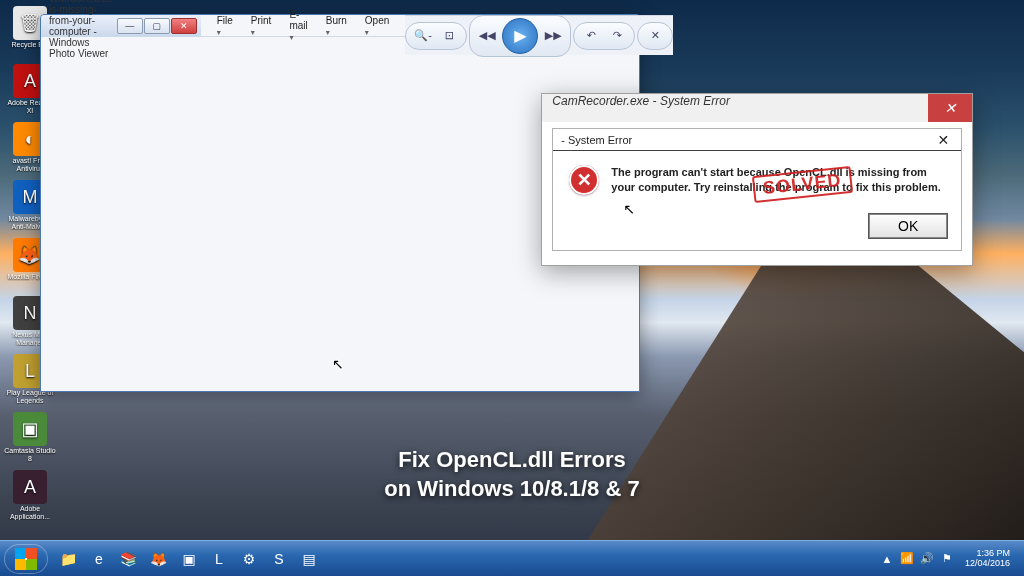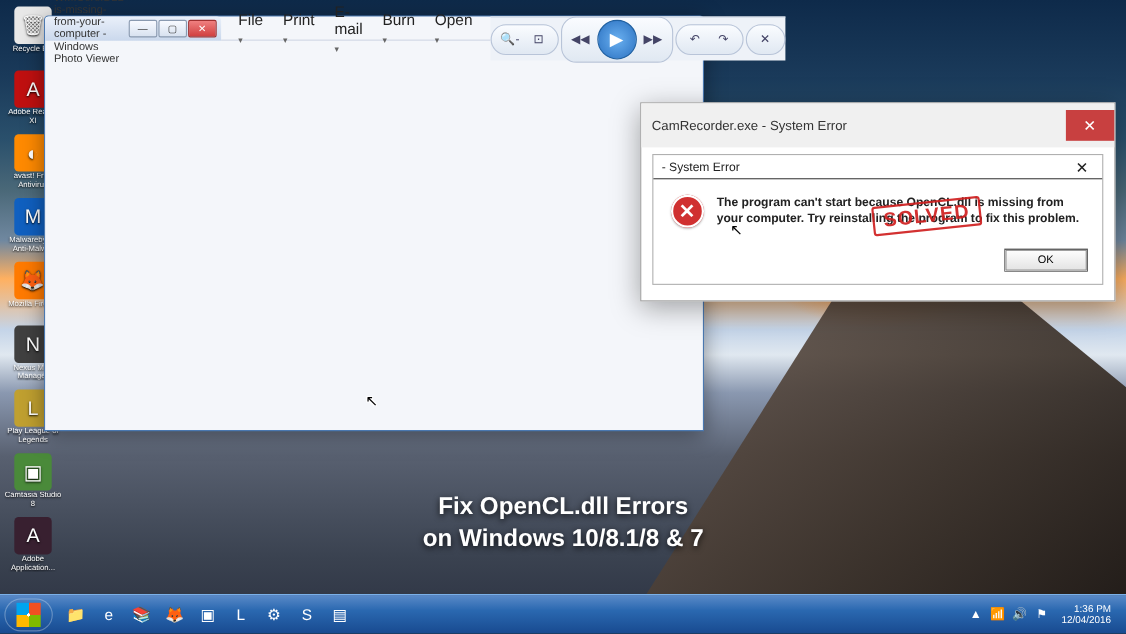--- a/index.html
+++ b/index.html
@@ -32,43 +32,43 @@
 .tray { margin-left:auto; display:flex; align-items:center; gap:2px; padding-right:4px; }
 .tray .tb-ic { width:18px; font-size:11px; }
 .clock { color:#fff; font-size:9px; text-align:right; line-height:1.1; padding:0 6px; }
 
 
 .pv { position:absolute; left:40px; top:14px; width:600px; height:378px; background:#f4f6fa; border:1px solid #4a78b0; border-radius:4px 4px 0 0; box-shadow:0 4px 20px rgba(0,0,0,.4); display:flex; flex-direction:row; }
 .pv-title { height:22px; background:linear-gradient(180deg,#eaf0fa,#cad8ec); display:flex; align-items:center; padding:0 4px; font-size:10px; color:#333; border-radius:4px 4px 0 0; }
 .pv-title .t { flex:1; padding-left:4px; }
 .wbtn { width:26px; height:16px; margin-left:1px; border:1px solid #8a9ab0; background:linear-gradient(#f8faff,#d8e2f0); font-size:9px; display:flex; align-items:center; justify-content:center; cursor:pointer; border-radius:2px; }
 .wbtn.cl { background:linear-gradient(#f08080,#d04040); color:#fff; border-color:#a03030; }
-.pv-menu { height:22px; display:flex; align-items:center; padding:0 8px; gap:2px; font-size:14px; color:#222; border-bottom:1px solid #d0d8e4; }
+.pv-menu { height:22px; display:flex; align-items:center; padding:0 8px; gap:2px; font-size:10px; color:#222; border-bottom:1px solid #d0d8e4; }
 .pv-menu span { padding:2px 8px; cursor:pointer; }
 .pv-menu span:after { content:" ▾"; font-size:8px; color:#666; }
 .pv-body { flex:1; background:#fdfeff; position:relative; display:flex; align-items:center; justify-content:center; }
 .pv-tools { height:40px; display:flex; align-items:center; justify-content:center; gap:2px; background:#eef2f8; border-top:1px solid #d0d8e4; }
 .pv-tools .grp { display:flex; align-items:center; background:linear-gradient(#fafcff,#e0e8f2); border:1px solid #b8c4d8; border-radius:14px; padding:2px 6px; gap:4px; font-size:11px; color:#446; }
 .pv-tools .pbtn { width:22px; height:22px; display:flex; align-items:center; justify-content:center; cursor:pointer; border-radius:3px; }
 .pv-tools .big { width:36px; height:36px; border-radius:18px; background:radial-gradient(circle,#6ab0f0,#2a70c0); color:#fff; border:1px solid #2060a0; font-size:16px; }
 
 
 .err8 { position:absolute; left:136px; top:78px; width:432px; background:#fff; border:1px solid #a0a0a0; box-shadow:0 6px 24px rgba(0,0,0,.35); }
-.err8-t { height:40px; background:#f0f0f0; display:flex; align-items:center; padding-left:10px; font-size:12px; color:#333; }
+.err8-t { height:28px; background:#f0f0f0; display:flex; align-items:flex-start; padding-left:10px; font-size:12px; color:#333;font-style:italic; }
 .err8-t .x { margin-left:auto; width:44px; height:28px; background:#c84040; color:#fff; display:flex; align-items:center; justify-content:center; font-size:14px; cursor:pointer; }
 
 
 .err7 { margin:6px 10px 14px; border:1px solid #b0b0b0; background:#fff; }
 .err7-t { height:22px; padding:0 8px; display:flex; align-items:center; font-size:11px; color:#222; border-bottom:1px solid #404040; }
 .err7-t .x2 { margin-left:auto; font-size:14px; cursor:pointer; padding:0 4px; }
 .err7-b { padding:14px 16px 12px; display:flex; gap:12px; position:relative; }
 .eicon { width:30px; height:30px; border-radius:15px; background:#d03030; display:flex; align-items:center; justify-content:center; color:#fff; font-weight:bold; font-size:18px; flex-shrink:0; box-shadow:inset 0 0 0 2px #fff, 0 1px 2px rgba(0,0,0,.3); }
 .emsg { font-size:11px; color:#222; font-weight:600; line-height:1.4; }
 .err7-f { padding:6px 14px 12px; text-align:right; }
-.okb { min-width:74px; padding:3px 28px; font-size:10px; border:1px solid #888; background:linear-gradient(#fdfdfd,#e4e4e4); cursor:pointer; box-shadow:0 0 0 1px #555; }
+.okb { min-width:74px; padding:3px 28px; font-size:14px; border:1px solid #888; background:linear-gradient(#fdfdfd,#e4e4e4); cursor:pointer; box-shadow:0 0 0 1px #555; }
 
 .stamp { position:absolute; right:110px; bottom:10px; transform:rotate(-6deg); border:2.5px solid #d02020; color:#d02020; font-weight:900; font-size:18px; letter-spacing:1px; padding:1px 8px; font-family:Impact,sans-serif; border-radius:3px; opacity:.92; }
 
 .cursor { position:absolute; font-size:14px; color:#000; text-shadow:-1px -1px 0 #fff,1px -1px 0 #fff,-1px 1px 0 #fff,1px 1px 0 #fff; pointer-events:none; }
 </style>
 </head>
 <body>
 
 <div class="wallpaper"></div>
 <div class="mountain"></div>

